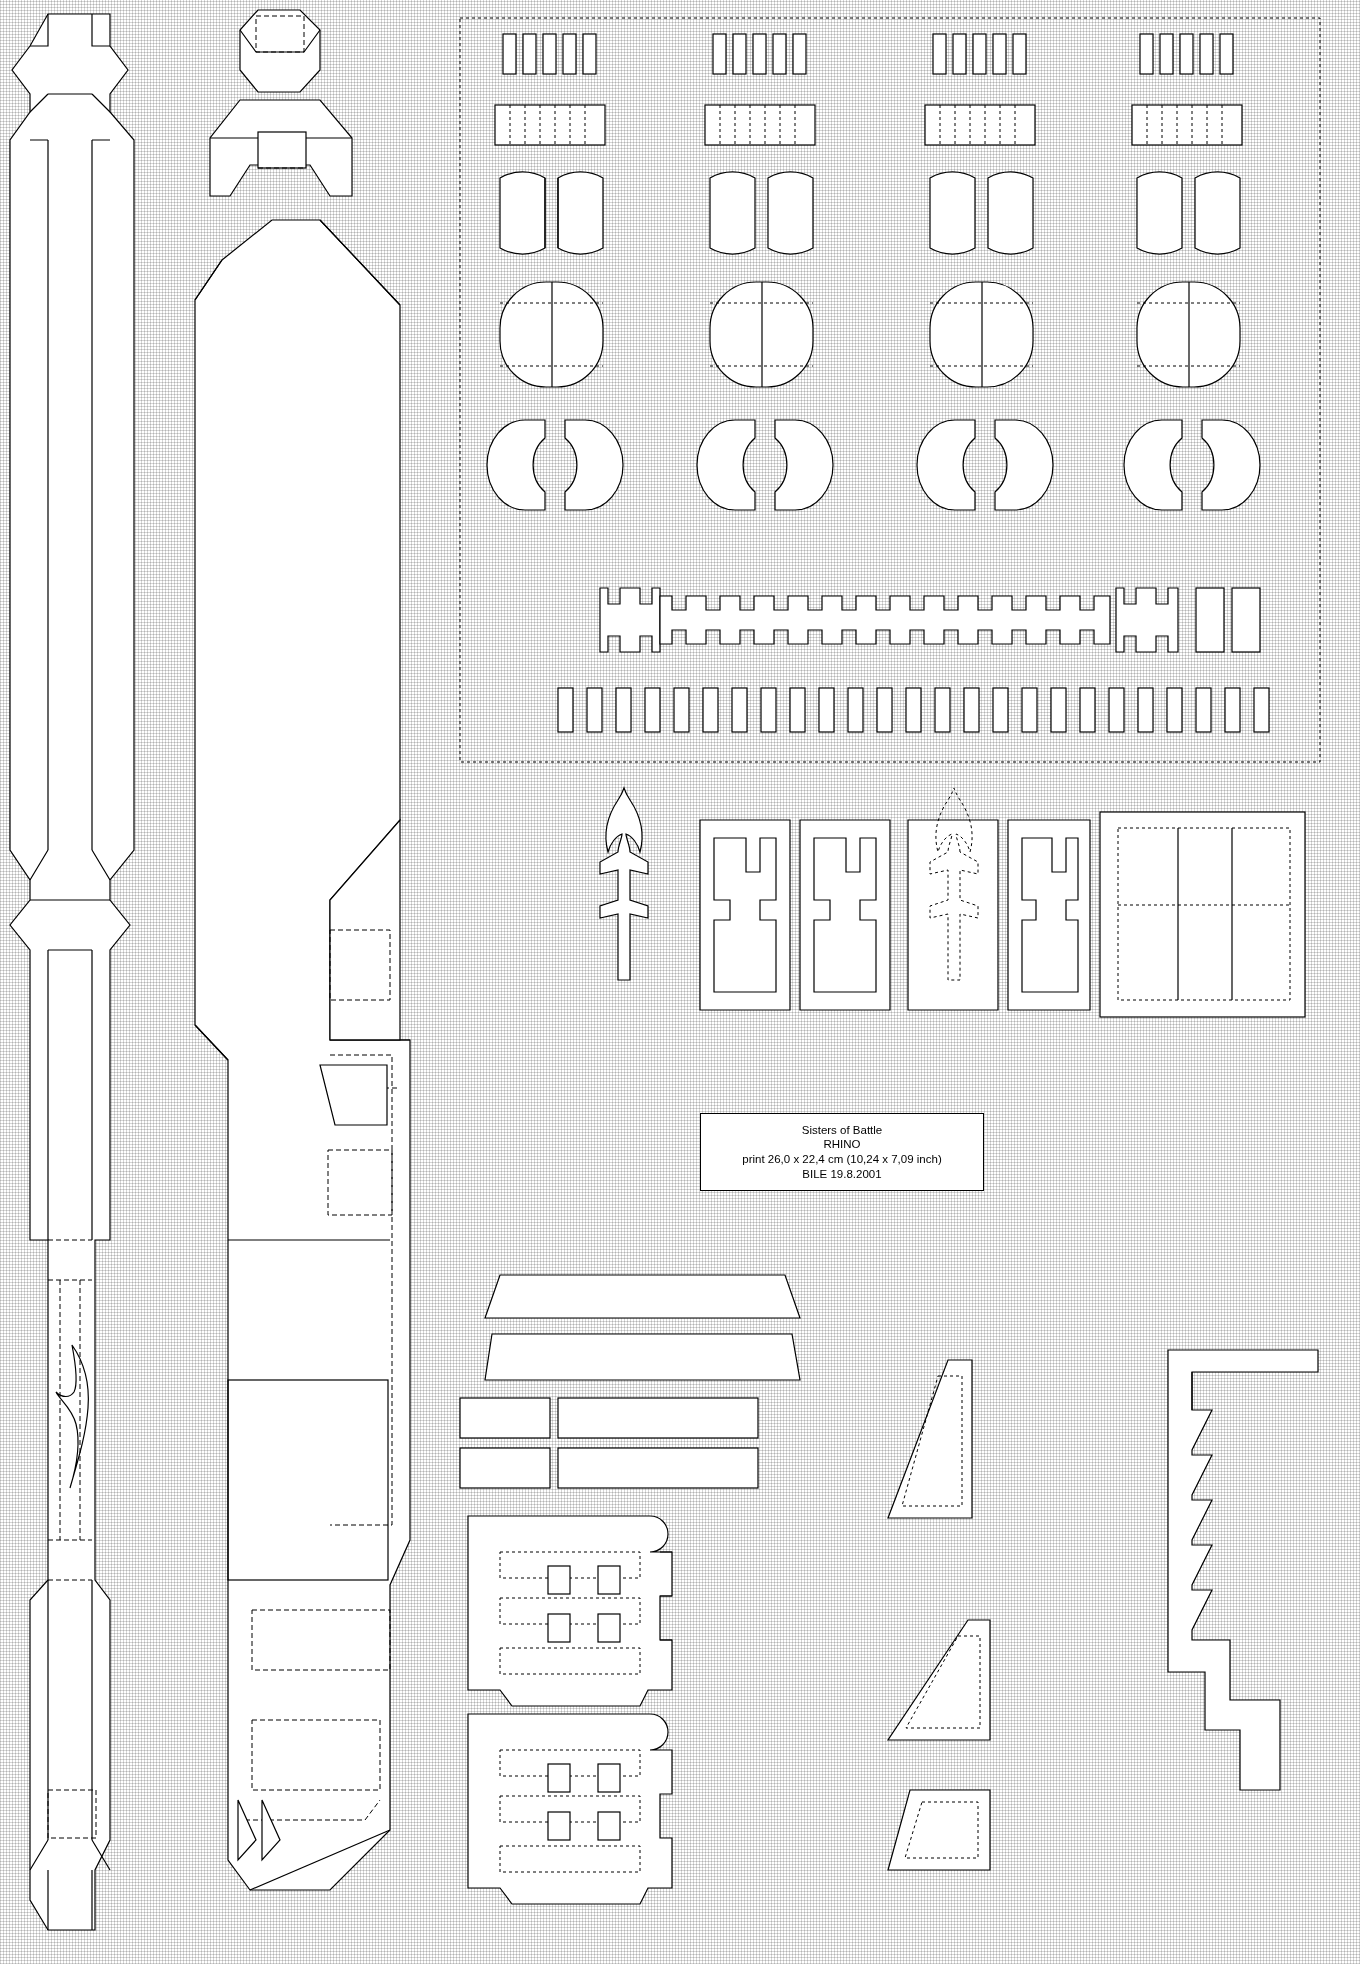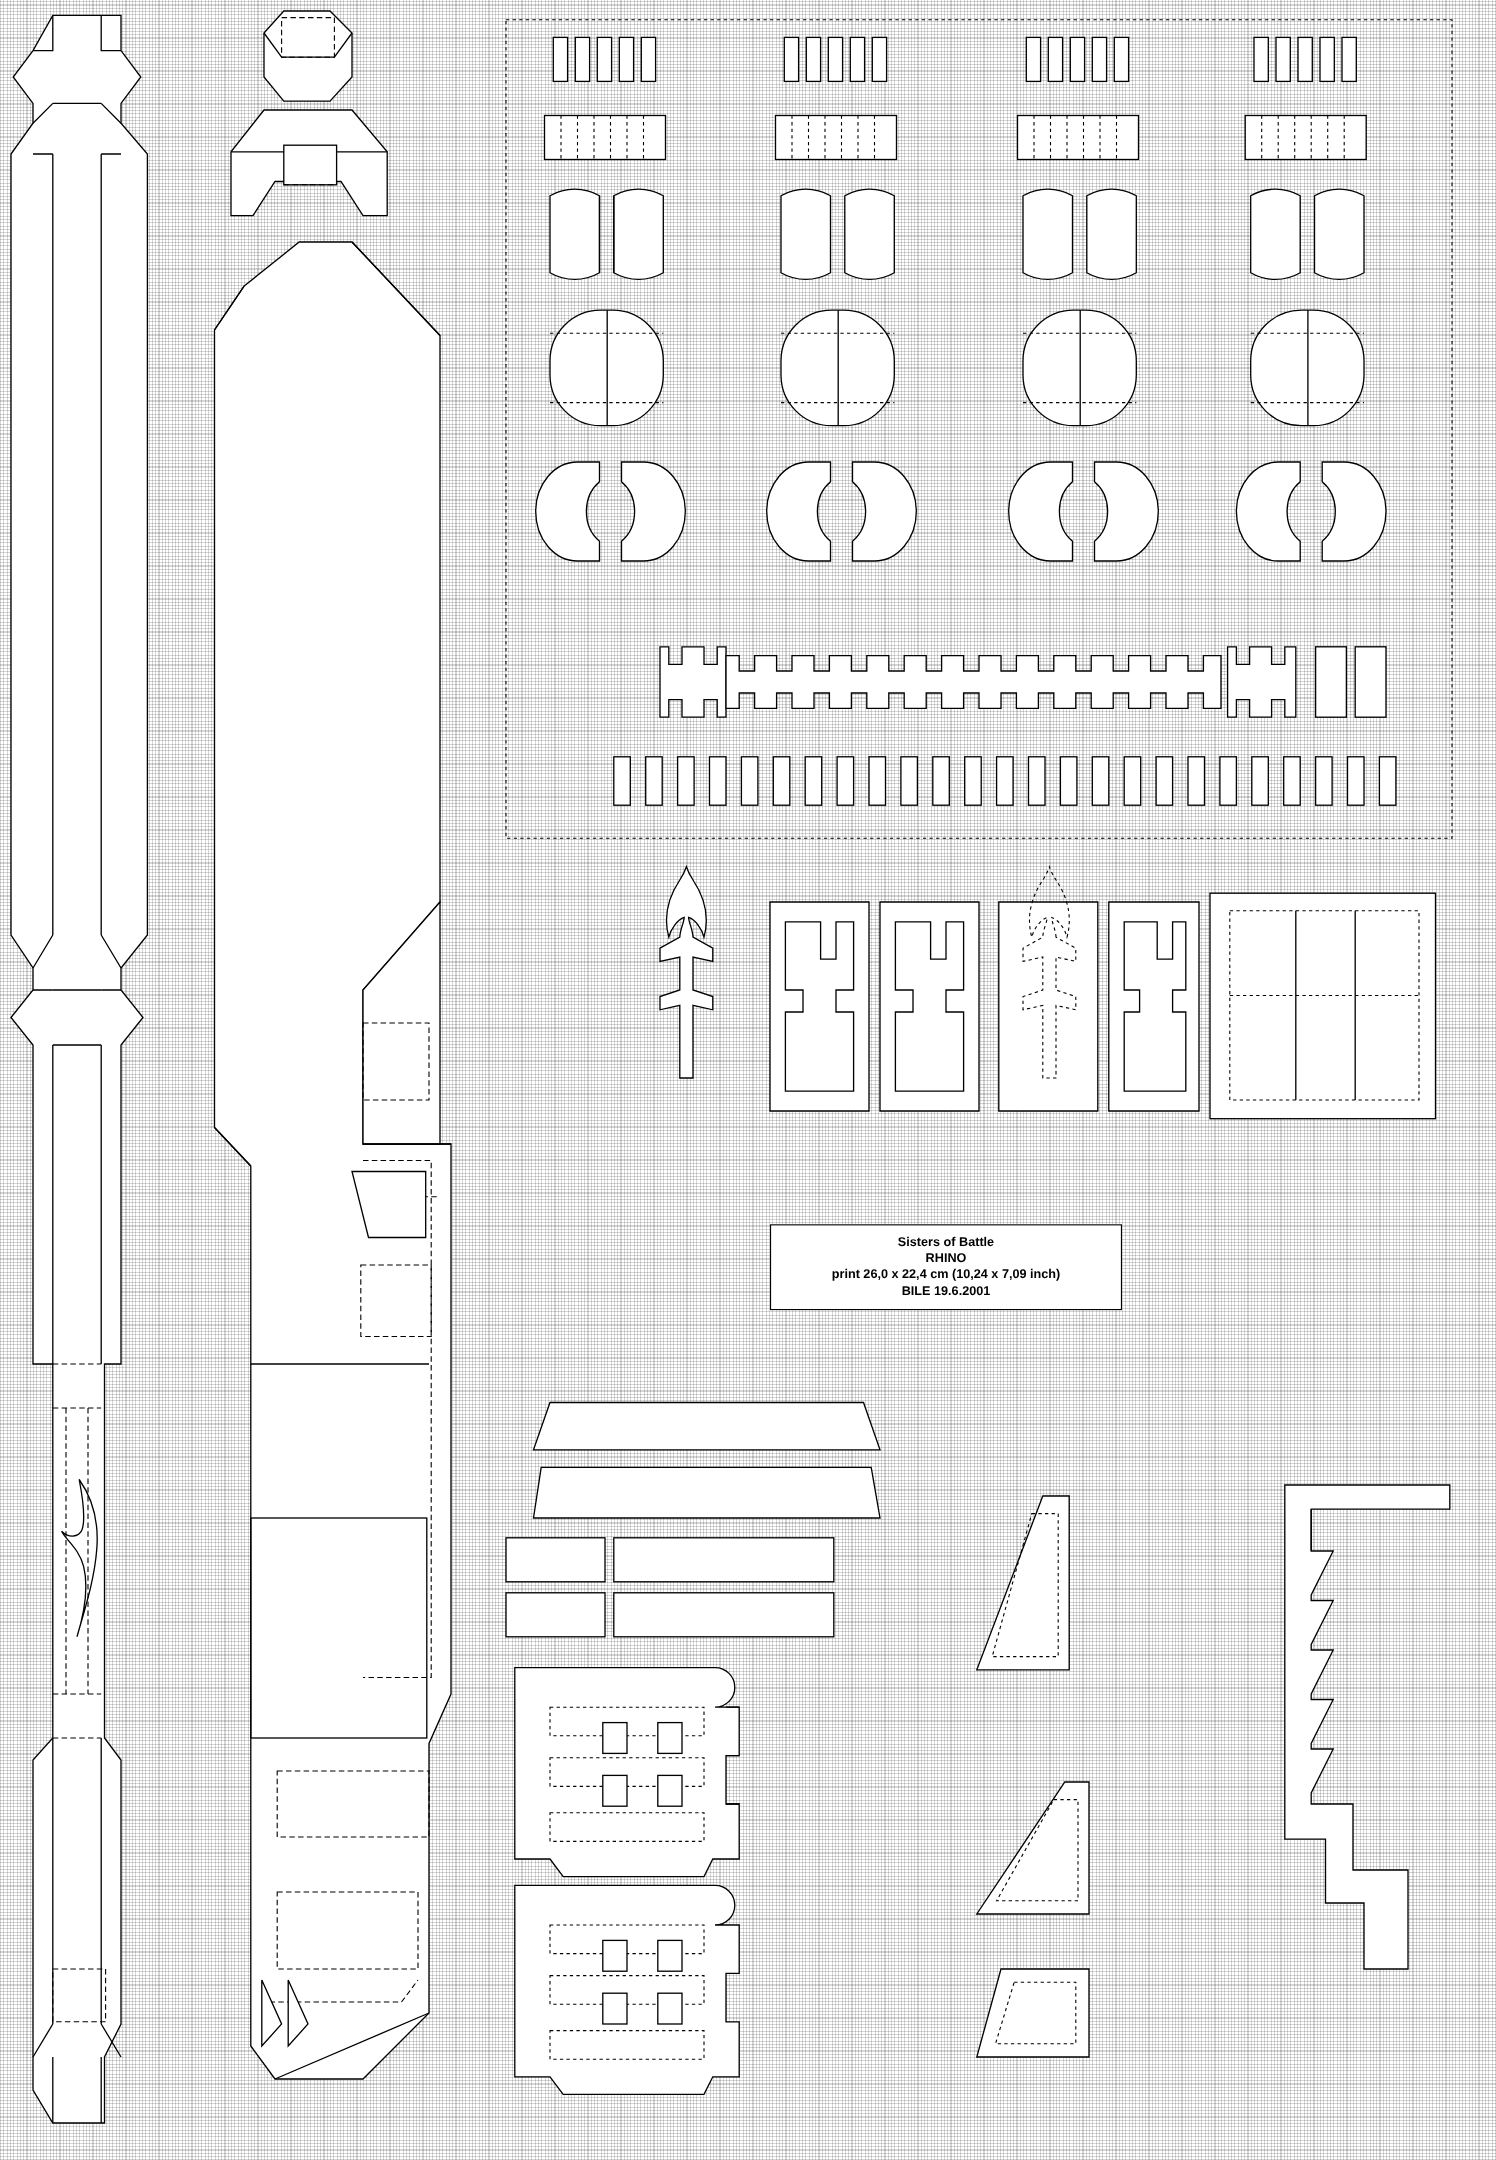--- a/index.html
+++ b/index.html
@@ -338,20 +338,20 @@
       <path class="dd" d="M922 1802 L978 1802 L978 1858 L905 1858 Z"></path>
     </g>
 
     <g>
       <path class="c" d="M1168 1350 L1318 1350 L1318 1372 L1192 1372 L1192 1410 L1212 1410 L1192 1450 L1192 1455 L1212 1455 L1192 1495 L1192 1500 L1212 1500 L1192 1540 L1192 1545 L1212 1545 L1192 1585 L1192 1590 L1212 1590 L1192 1630 L1192 1640 L1230 1640 L1230 1700 L1280 1700 L1280 1790 L1240 1790 L1240 1730 L1205 1730 L1205 1672 L1168 1672 Z"></path>
       <path class="ln" d="M1192 1372 L1192 1410"></path>
     </g>
 
   </svg>
 
-  <div class="label-box" style="left:700px;top:1113px;width:320px;height:78px;font-weight:bold;">
+  <div class="label-box" style="left:700px;top:1113px;width:284px;height:78px;">
     <div>Sisters of Battle</div>
     <div>RHINO</div>
     <div>print 26,0 x 22,4 cm (10,24 x 7,09 inch)</div>
-    <div>BILE 19.6.2001</div>
+    <div>BILE 19.8.2001</div>
   </div>
 
 </div>
 
 </body></html>

